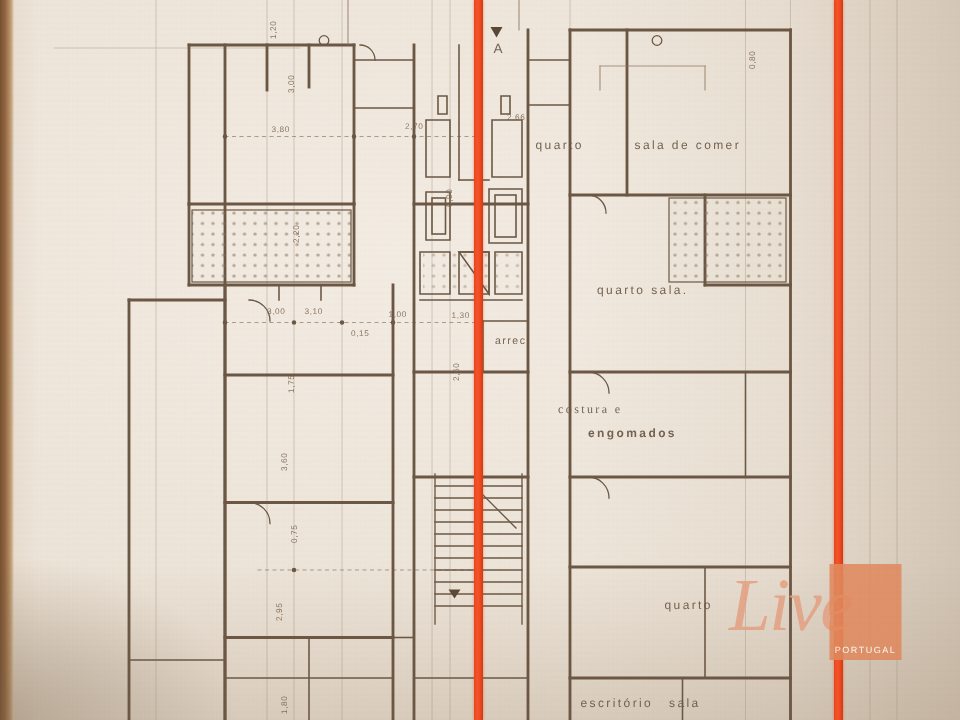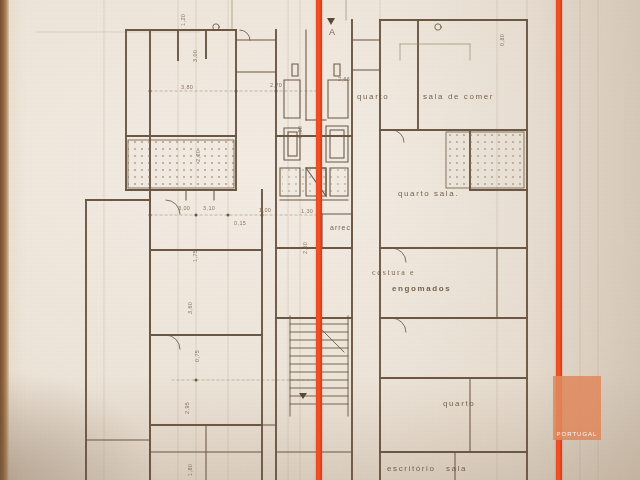--- a/index.html
+++ b/index.html
@@ -302,18 +302,19 @@
     <span class="dim" style="left:301px;top:208px;">1,30</span>
     <span class="dim vert" style="left:297px;top:138px;">0,90</span>
     <span class="dim" style="left:338px;top:76px;">2,66</span>
     <span class="dim vert" style="left:499px;top:46px;">0,80</span>
   </div>
 
   <div class="redline" style="left:316px;"></div>
   <div class="redline" style="left:556px;"></div>
 
   <div class="wm">
+    <div class="wm-live">Live</div>
     <div class="wm-box"></div>
     <div class="wm-pt">PORTUGAL</div>
   </div>
 
   <div class="noise"></div>
 </div>
 
 </body></html>

